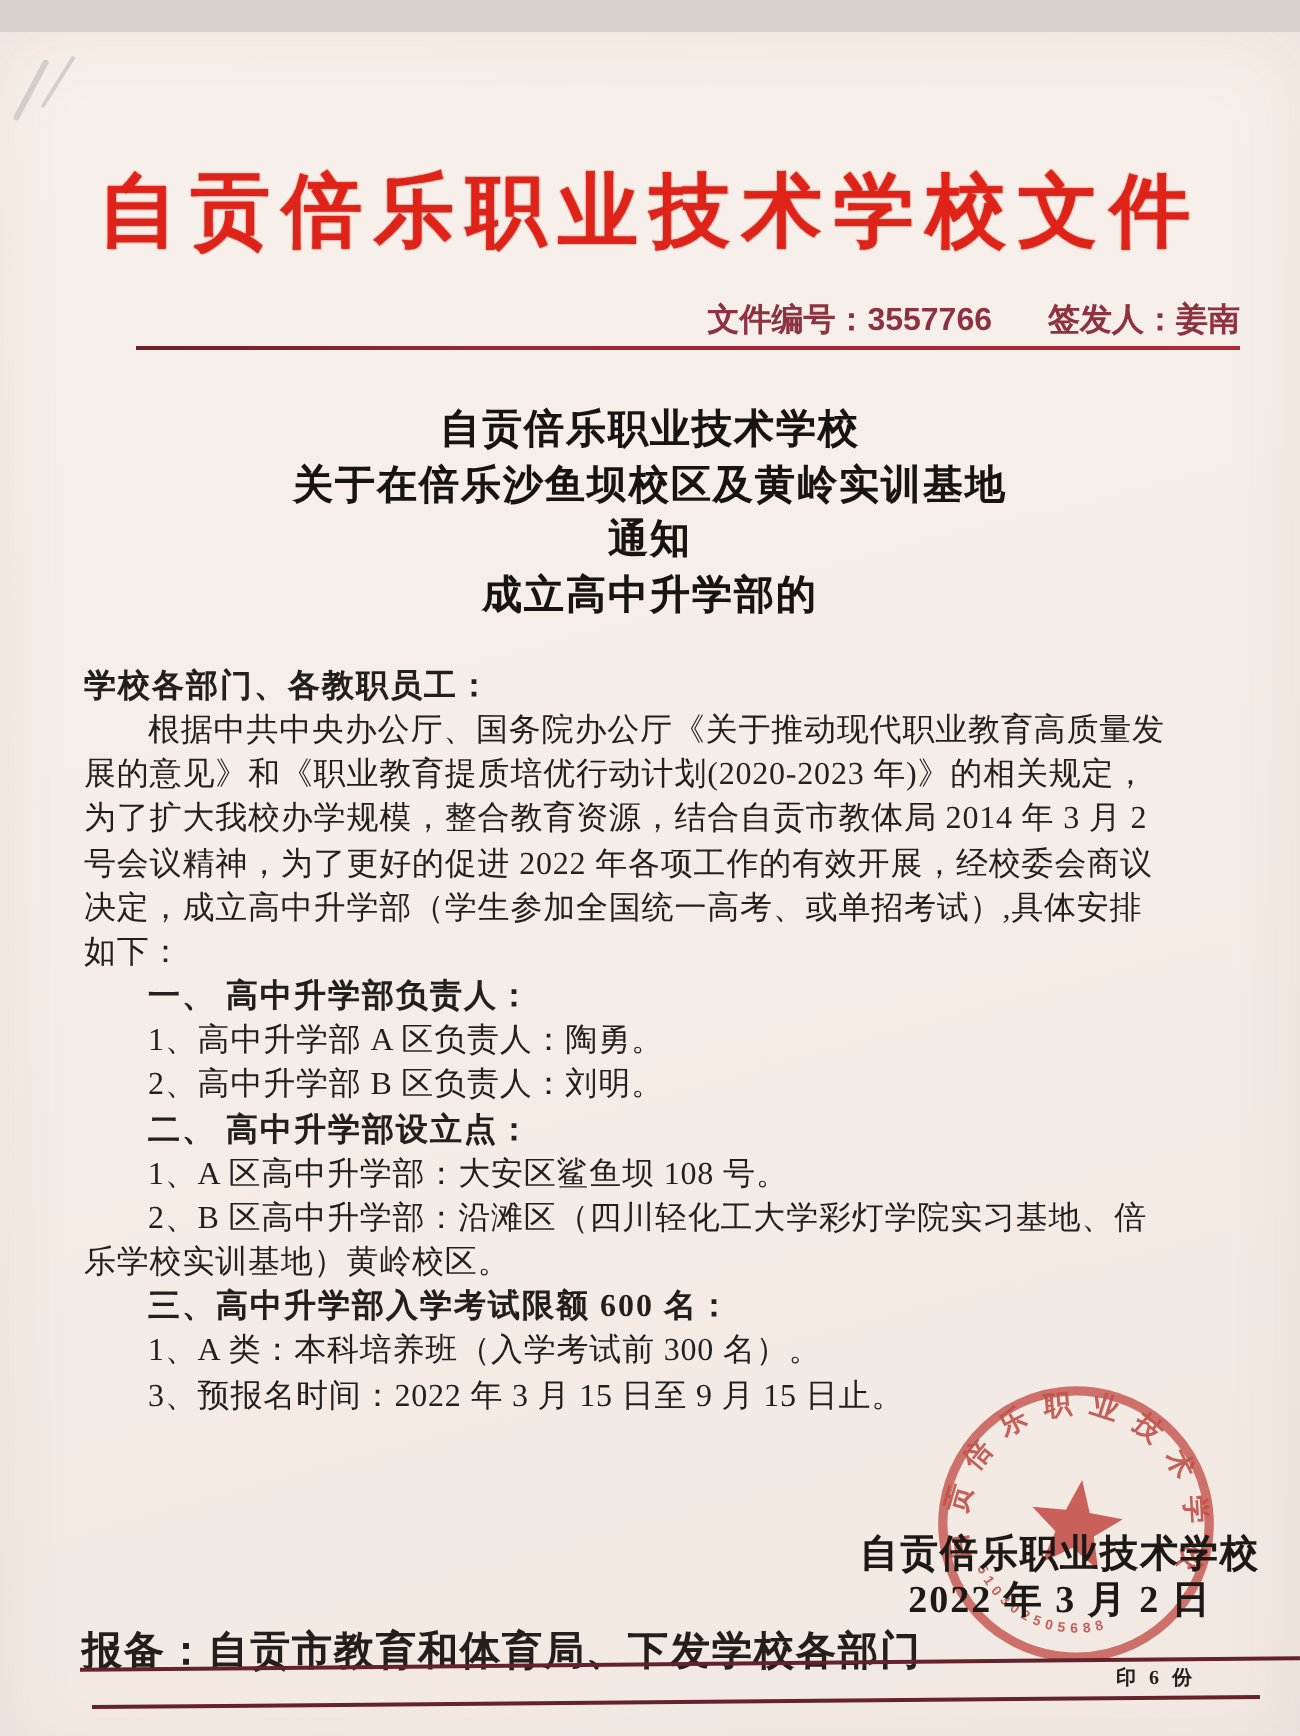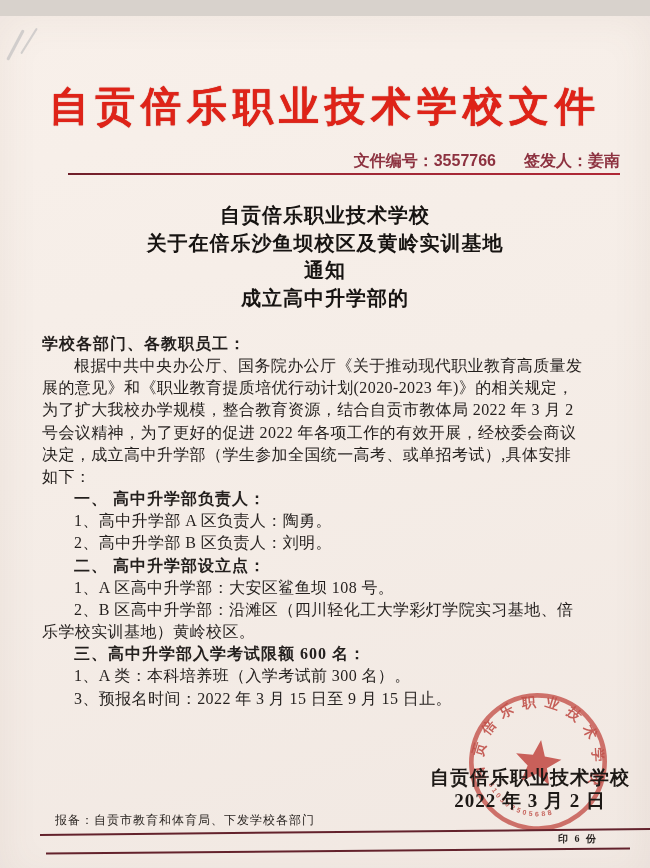--- a/index.html
+++ b/index.html
@@ -63,22 +63,22 @@
     z-index:1;
   }
   .signature{
     position:absolute;top:750px;right:20px;
     text-align:center;
     font-weight:700;font-size:19px;line-height:23px;
     color:#1d1916;letter-spacing:1px;
     z-index:2;
   }
   .footer-report{
-    position:absolute;left:55px;top:796px;
-    font-weight:400;font-size:12px;
+    position:absolute;left:41px;top:796px;
+    font-weight:700;font-size:20px;
     color:#241f1c;letter-spacing:1px;z-index:2;
   }
   .footer-rule{position:absolute;height:2px;background:#63222c;z-index:2;}
   .fr1{left:40px;right:0;top:815px;transform:rotate(-.55deg);}
   .fr2{left:46px;right:20px;top:834px;transform:rotate(-.5deg);}
   .copies{
     position:absolute;right:52px;top:816px;
     font-weight:700;font-size:10px;color:#241f1c;letter-spacing:2px;z-index:2;
   }
   .seal-arc-text{font-family:"Liberation Sans","DejaVu Sans",sans-serif;font-weight:700;}
@@ -104,21 +104,21 @@
     <div>自贡倍乐职业技术学校</div>
     <div>关于在倍乐沙鱼坝校区及黄岭实训基地</div>
     <div>通知</div>
     <div>成立高中升学部的</div>
   </div>
 
   <div class="body-text">
     <p class="ln bold">学校各部门、各教职员工：</p>
     <p class="ln ind">根据中共中央办公厅、国务院办公厅《关于推动现代职业教育高质量发</p>
     <p class="ln">展的意见》和《职业教育提质培优行动计划(2020-2023 年)》的相关规定，</p>
-    <p class="ln">为了扩大我校办学规模，整合教育资源，结合自贡市教体局 2022 年 3 月 2</p>
+    <p class="ln">为了扩大我校办学规模，整合教育资源，结合自贡市教体局 2014 年 3 月 2</p>
     <p class="ln">号会议精神，为了更好的促进 2022 年各项工作的有效开展，经校委会商议</p>
     <p class="ln">决定，成立高中升学部（学生参加全国统一高考、或单招考试）,具体安排</p>
     <p class="ln">如下：</p>
     <p class="ln ind bold">一、 高中升学部负责人：</p>
     <p class="ln ind">1、高中升学部 A 区负责人：陶勇。</p>
     <p class="ln ind">2、高中升学部 B 区负责人：刘明。</p>
     <p class="ln ind bold">二、 高中升学部设立点：</p>
     <p class="ln ind">1、A 区高中升学部：大安区鲨鱼坝 108 号。</p>
     <p class="ln ind">2、B 区高中升学部：沿滩区（四川轻化工大学彩灯学院实习基地、倍</p>
     <p class="ln">乐学校实训基地）黄岭校区。</p>

